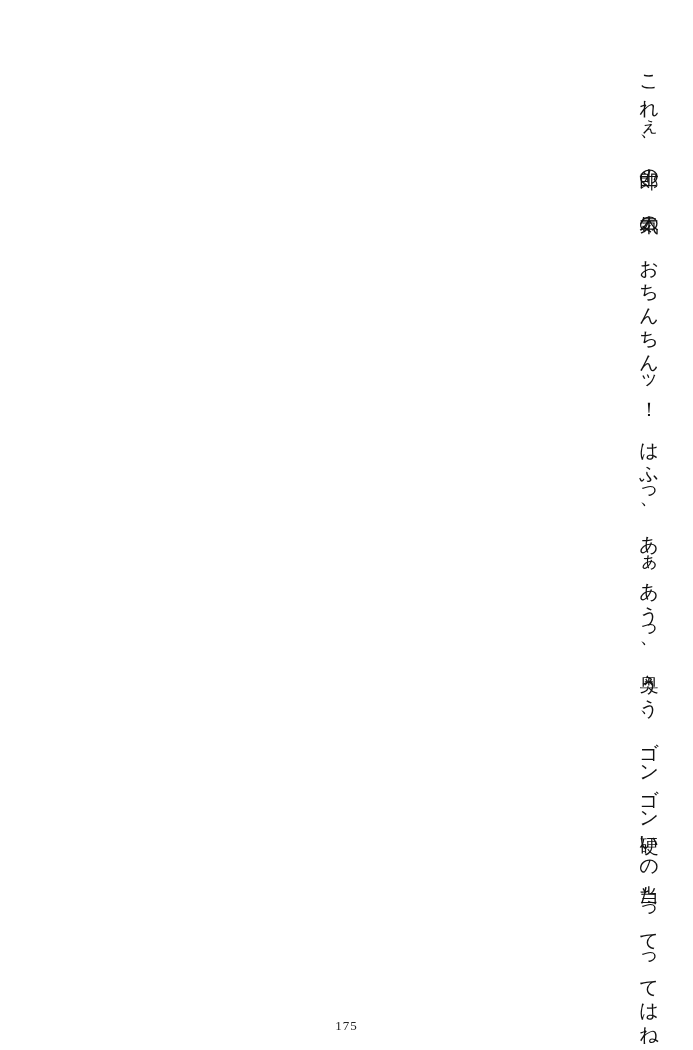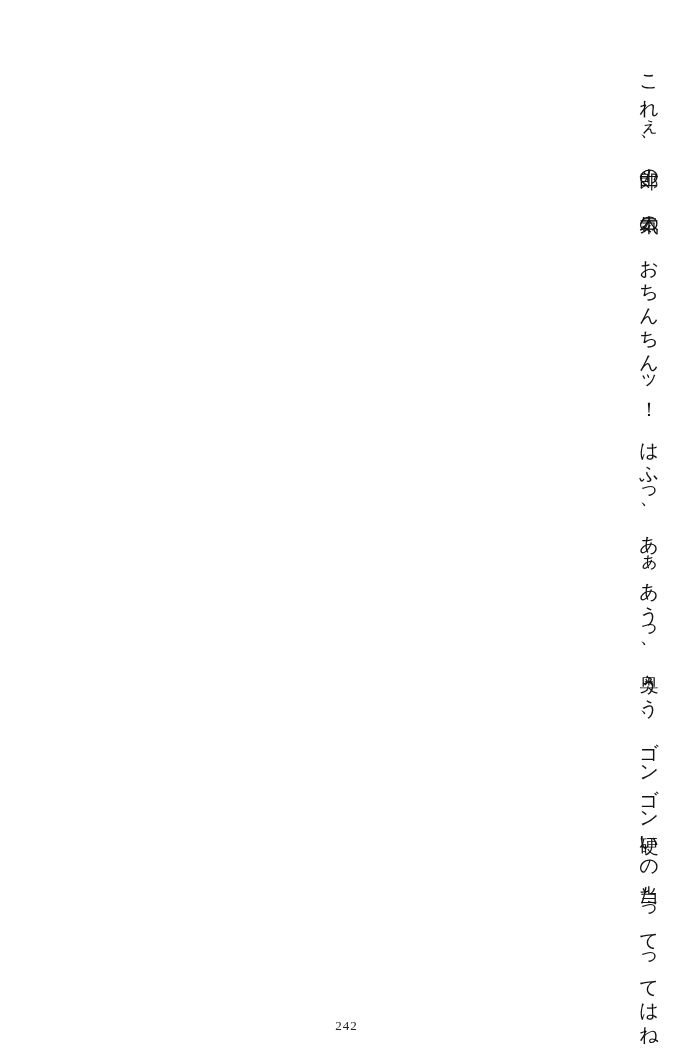--- a/index.html
+++ b/index.html
@@ -70,15 +70,15 @@
 <body>
 
 <div id="page">
 
   <div id="text-body">
     <div class="line indent0">これぇ、士郎の、本気の、おちんちんッ！　はふっ、あぁあうっ、奥うう、ゴンゴン硬い</div>
     <div class="line indent0">の当たってってはね上げられるッ。早速子宮を追い詰められて、彩莉華が弱音を吐くような喘ぎを漏らす。</div>
 
   </div>
 
-  <div id="page-number">242</div>
+  <div id="page-number">175</div>
 
 </div>
 
 </body></html>

